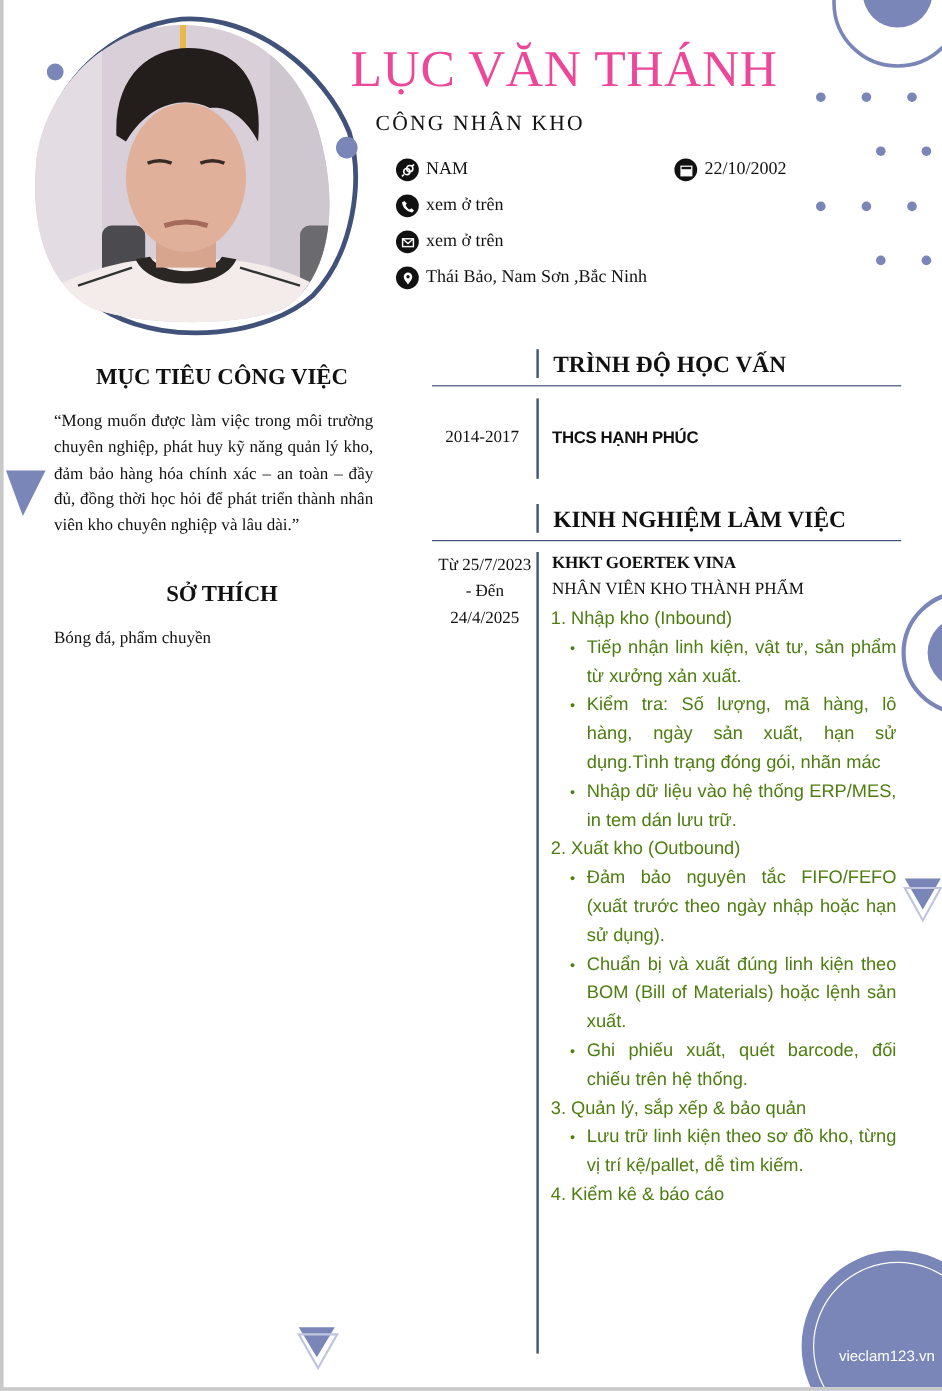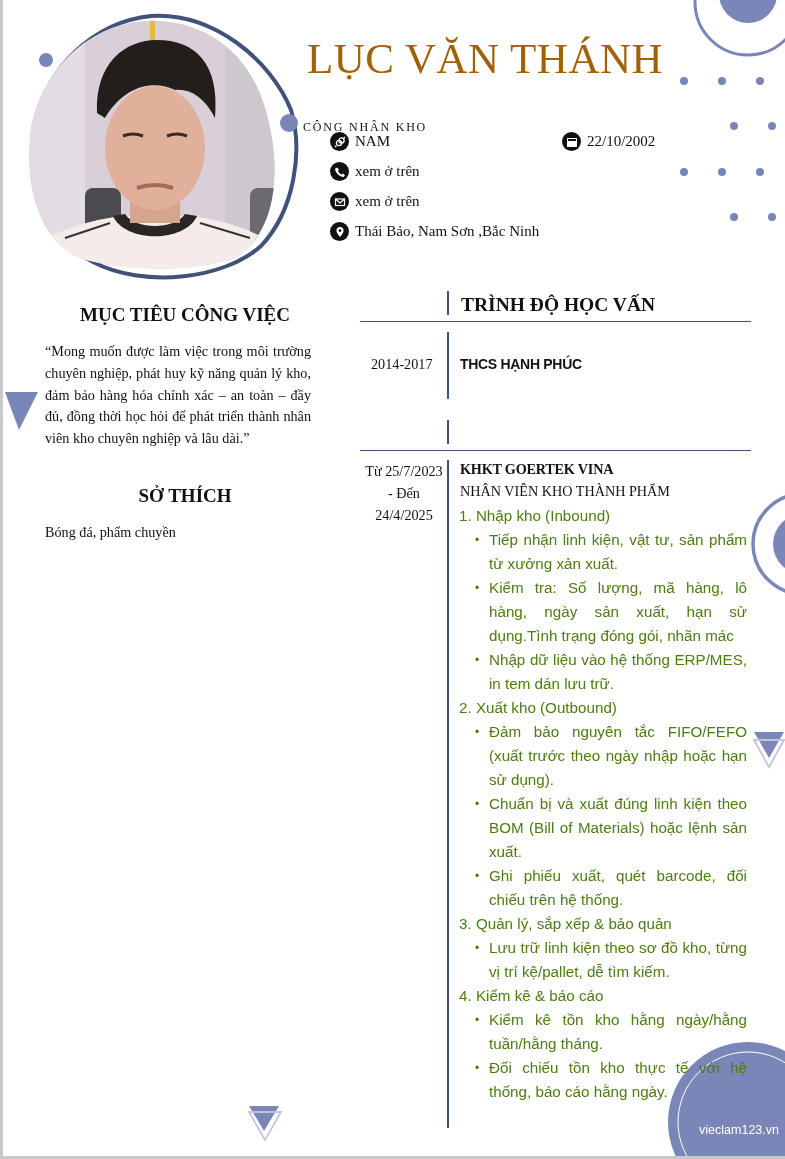--- a/index.html
+++ b/index.html
@@ -5,22 +5,22 @@
   html, body { margin:0; padding:0; }
   body { width:785px; height:1159px; background:#c9c9c9; position:relative; overflow:hidden; font-family:"Liberation Serif", serif; color:#111; }
   .page { position:absolute; left:3px; top:0; width:782px; height:1156px; background:#fff; overflow:hidden; }
   .abs { position:absolute; }
 
   
   .deco-fill { fill:#7a86b8; }
   .deco-stroke { stroke:#7a86b8; }
 
   
-  .name { left:304px; top:34px; font-size:43px; color:#a16207; letter-spacing:0.5px; white-space:nowrap; }
-  .jobtitle { left:300px; top:92px; font-size:12px; letter-spacing:1.8px; font-variant:small-caps; white-space:nowrap;margin-top:28px; }
+  .name { left:289px; top:34px; font-size:43px; color:#ec4899; letter-spacing:0.5px; white-space:nowrap; }
+  .jobtitle { left:310px; top:92px; font-size:18px; letter-spacing:1.8px; font-variant:small-caps; white-space:nowrap; }
 
   .info-row { display:flex; align-items:center; font-size:15px; white-space:nowrap; }
   .info-row .ic { width:19px; height:19px; border-radius:50%; background:#111; display:inline-flex; align-items:center; justify-content:center; margin-right:6px; }
   .info-row .ic svg { width:12px; height:12px; }
 
   
   .sec-left { font-size:19px; font-weight:bold; text-align:center; width:280px; left:42px; }
   .objective { left:42px; top:341px; width:266px; font-size:14.2px; line-height:21.8px; text-align:justify; }
   .hobbies { left:42px; top:524px; font-size:14.2px; }
 
@@ -171,20 +171,21 @@
   <div class="abs hobbies">Bóng đá, phẩm chuyền</div>
 
   <div class="abs vbar" style="left:444px;top:291px;height:24px"></div>
   <div class="abs sec-right" style="top:294px">TRÌNH ĐỘ HỌC VẤN</div>
   <div class="abs hr" style="left:357px;top:321px;width:391px"></div>
   <div class="abs vbar" style="left:444px;top:332px;height:67px"></div>
   <div class="abs edu-date">2014-2017</div>
   <div class="abs edu-school">THCS HẠNH PHÚC</div>
 
   <div class="abs vbar" style="left:444px;top:420px;height:24px"></div>
+  <div class="abs sec-right" style="top:423px">KINH NGHIỆM LÀM VIỆC</div>
   <div class="abs hr" style="left:357px;top:450px;width:391px"></div>
   <div class="abs vbar" style="left:444px;top:460px;height:668px"></div>
 
   <div class="abs exp-date">
     <div>Từ  25/7/2023</div>
     <div>- Đến</div>
     <div>24/4/2025</div>
   </div>
   <div class="abs exp-company">KHKT GOERTEK VINA</div>
   <div class="abs exp-role">NHÂN VIÊN KHO THÀNH PHẨM</div>
@@ -200,20 +201,16 @@
     <ul>
       <li>Đảm bảo nguyên tắc FIFO/FEFO (xuất trước theo ngày nhập hoặc hạn sử dụng).</li>
       <li>Chuẩn bị và xuất đúng linh kiện theo BOM (Bill of Materials) hoặc lệnh sản xuất.</li>
       <li>Ghi phiếu xuất, quét barcode, đối chiếu trên hệ thống.</li>
     </ul>
     <div class="grp">3. Quản lý, sắp xếp &amp; bảo quản</div>
     <ul>
       <li>Lưu trữ linh kiện theo sơ đồ kho, từng vị trí kệ/pallet, dễ tìm kiếm.</li>
     </ul>
     <div class="grp">4. Kiểm kê &amp; báo cáo</div>
-    <ul>
-      <li>Kiểm kê tồn kho hằng ngày/hằng tuần/hằng tháng.</li>
-      <li>Đối chiếu tồn kho thực tế với hệ thống, báo cáo hằng ngày.</li>
-    </ul>
   </div>
 
   <div class="abs watermark">vieclam123.vn</div>
 </div>
 
 </body></html>

